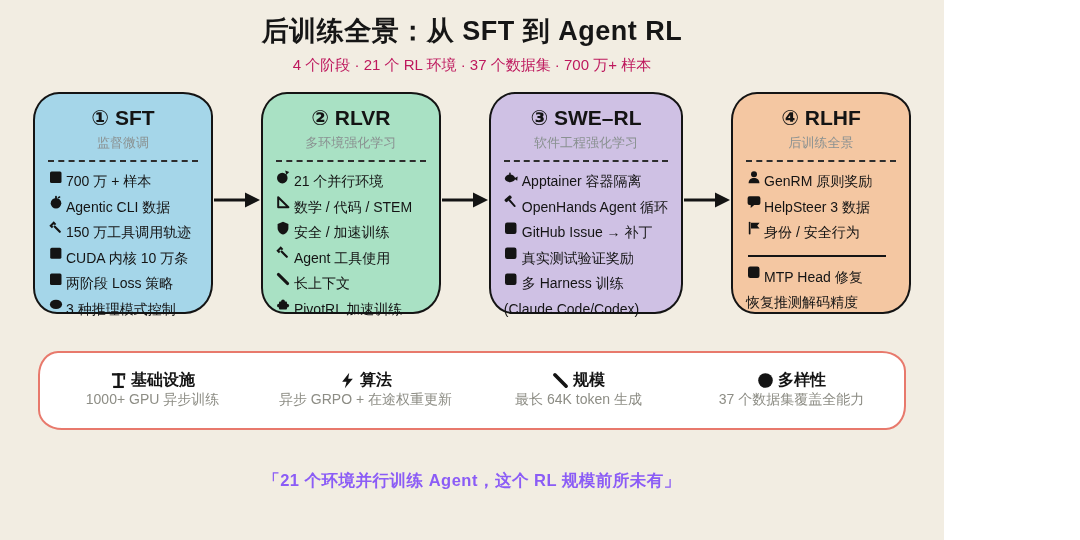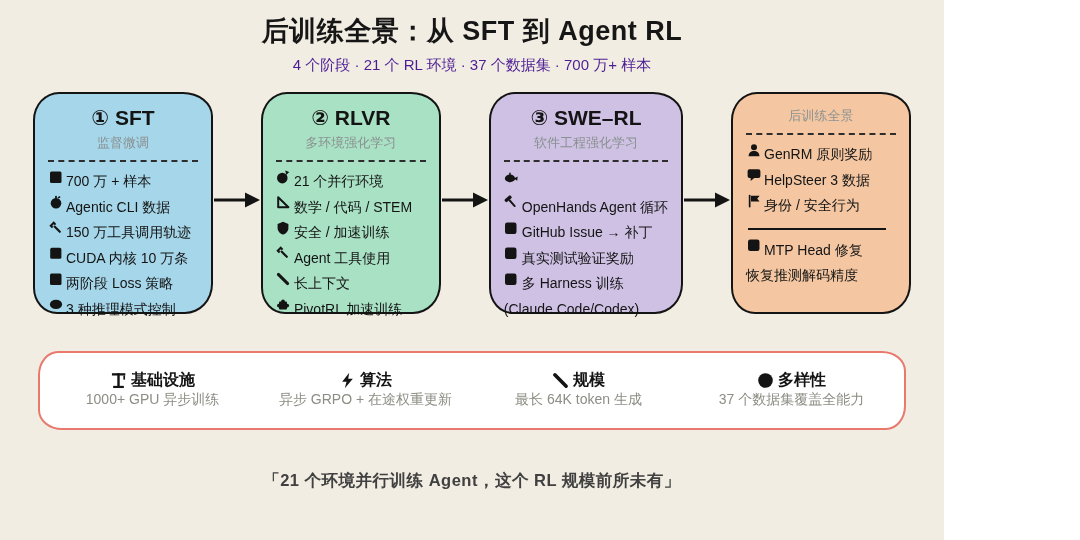--- a/index.html
+++ b/index.html
@@ -7,21 +7,21 @@
     position:relative;
     width:944px;height:540px;
     background:#f2ede2;
     overflow:hidden;
     font-family:"Liberation Sans","DejaVu Sans",sans-serif;
     color:#141414;
   }
   
   .hdr{ text-align:center; padding-top:13px; }
   .hdr-title{ font-size:27px; font-weight:700; letter-spacing:.5px; color:#161616; }
-  .hdr-sub{ margin-top:7px; font-size:15px; color:#4c1d95; }
+  .hdr-sub{ margin-top:7px; font-size:15px; color:#be185d; }
 
   
   .stages{ display:flex; align-items:stretch; margin:17px 33px 16px 33px; }
   .stage{
     flex:1 1 0; height:222px; box-sizing:border-box;
     border:2.5px solid #141414;
     background:#ddd;
     padding:9px 13px 0 13px;
     border-radius:26px 30px 28px 24px / 28px 24px 30px 26px;
   }
@@ -205,20 +205,21 @@
       <div class="stage-sub">软件工程强化学习</div>
       <hr class="dash-sep">
       <div class="item">
         <span class="ic">
             <svg width="14" height="14" viewBox="0 0 14 14" fill="#141414">
               <ellipse cx="6" cy="8.4" rx="5.1" ry="3.8"></ellipse>
               <path d="M9.8 8.6 L13.7 6.4 L13.2 10.8 Z"></path>
               <rect x="5.2" y="2.4" width="1.5" height="3" rx="0.7"></rect>
             </svg>
           </span>
+        <span>Apptainer 容器隔离</span>
       </div>
       <div class="item">
         <span class="ic">
             <svg width="14" height="14" viewBox="0 0 14 14" fill="#141414">
               <g transform="rotate(-42 7 7)">
                 <rect x="6.1" y="3.8" width="1.9" height="9.6" rx="0.9"></rect>
                 <rect x="3.1" y="1" width="7.8" height="3.4" rx="1.2"></rect>
               </g>
             </svg>
           </span>
@@ -254,20 +255,21 @@
     </div>
 
     <div class="arrow-cell">
       <svg width="46" height="18" viewBox="0 0 46 18">
           <line x1="0" y1="9" x2="32" y2="9" stroke="#141414" stroke-width="3"></line>
           <polygon points="31,1.5 46,9 31,16.5" fill="#141414"></polygon>
         </svg>
     </div>
 
     <div class="stage" style="background: rgb(244, 199, 162);">
+      <div class="stage-title">④ RLHF</div>
       <div class="stage-sub">后训练全景</div>
       <hr class="dash-sep">
       <div class="item">
         <span class="ic">
             <svg width="14" height="14" viewBox="0 0 14 14" fill="#141414">
               <circle cx="7" cy="4.3" r="3"></circle>
               <path d="M1.6 13.2 C1.6 9.9 3.9 8 7 8 C10.1 8 12.4 9.9 12.4 13.2 Z"></path>
             </svg>
           </span>
         <span>GenRM 原则奖励</span>
@@ -348,15 +350,15 @@
             <svg width="17" height="17" viewBox="0 0 14 14" fill="#141414">
               <circle cx="7" cy="7" r="6"></circle>
             </svg>
           </span>
         <span>多样性</span>
       </div>
       <div class="pcell-sub">37 个数据集覆盖全能力</div>
     </div>
   </div>
 
-  <div class="quote" style="color: #404040;">「21 个环境并行训练 Agent，这个 RL 规模前所未有」</div>
+  <div class="quote" style="color: #8b5cf6;">「21 个环境并行训练 Agent，这个 RL 规模前所未有」</div>
 
 </div>
 
 </body></html>

